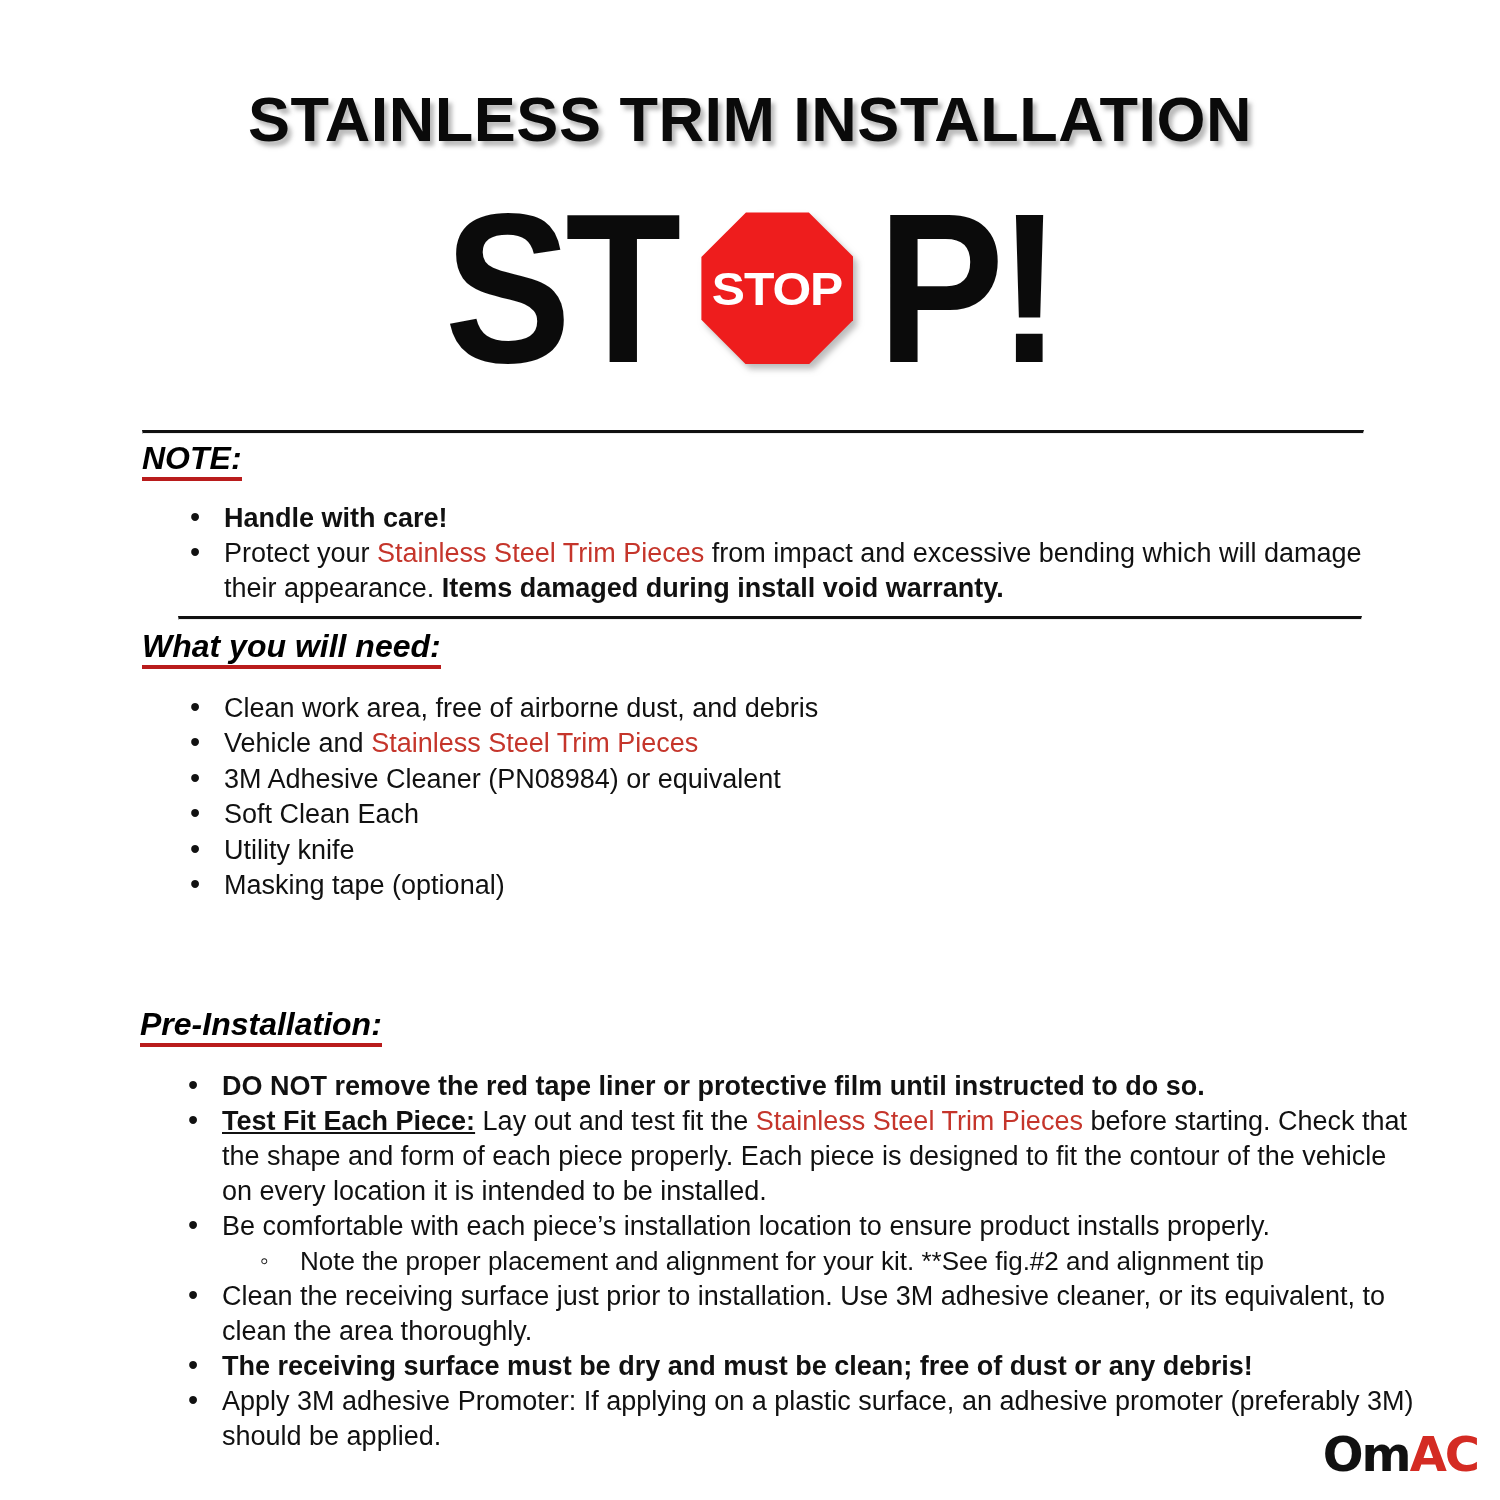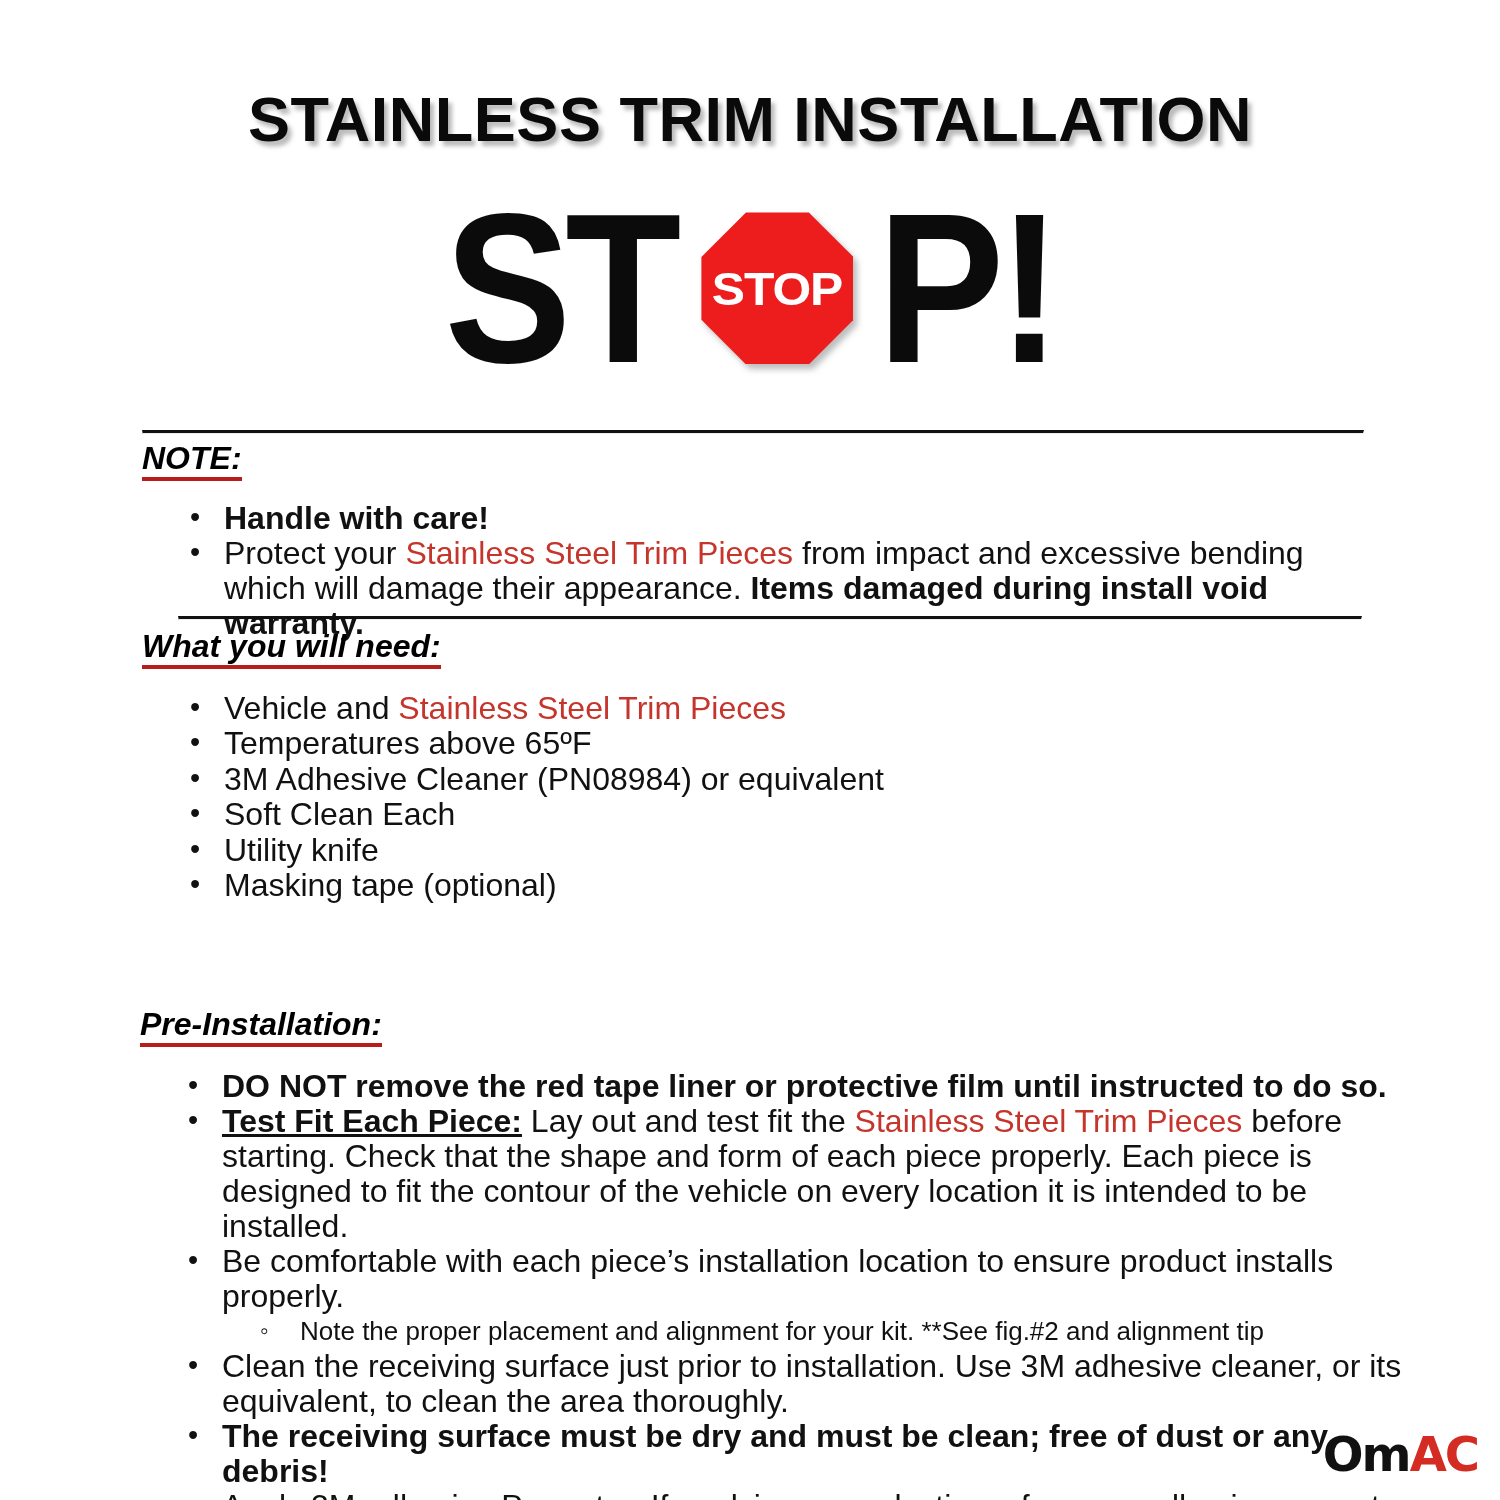--- a/index.html
+++ b/index.html
@@ -110,21 +110,21 @@
     line-height: 1.05;
   }
 
   ul.bullets {
     list-style: none;
     margin: 0;
     padding: 0;
   }
   ul.bullets > li {
     position: relative;
-    font-size: 32px;
+    font-size: 27px;
     line-height: 35px;
     padding-left: 82px;
     margin-bottom: 0px;
     color: #111;
   }
   ul.bullets > li::before {
     content: "\2022";
     position: absolute;
     left: 48px;
     top: -1px;
@@ -194,22 +194,22 @@
     <div class="section-heading">NOTE:</div>
     <ul class="bullets" id="note-list">
         <li><span class="b">Handle with care!</span></li>
         <li><span>Protect your </span><span class="red">Stainless Steel Trim Pieces</span><span> from impact and excessive bending which will damage their appearance. </span><span class="b">Items damaged during install void warranty.</span></li>
       </ul>
   </section>
 
   <section id="need-block">
     <div class="section-heading">What you will need:</div>
     <ul class="bullets" id="need-list">
+        <li><span>Clean work area, free of airborne dust, and debris</span></li>
         <li><span>Vehicle and </span><span class="red">Stainless Steel Trim Pieces</span></li>
-        <li><span>Temperatures above 65ºF</span></li>
         <li><span>3M Adhesive Cleaner (PN08984) or equivalent</span></li>
         <li><span>Soft Clean Each</span></li>
         <li><span>Utility knife</span></li>
         <li><span>Masking tape (optional)</span></li>
       </ul>
   </section>
 
   <section id="pre-block">
     <div class="section-heading">Pre-Installation:</div>
     <ul class="bullets" id="pre-list">

